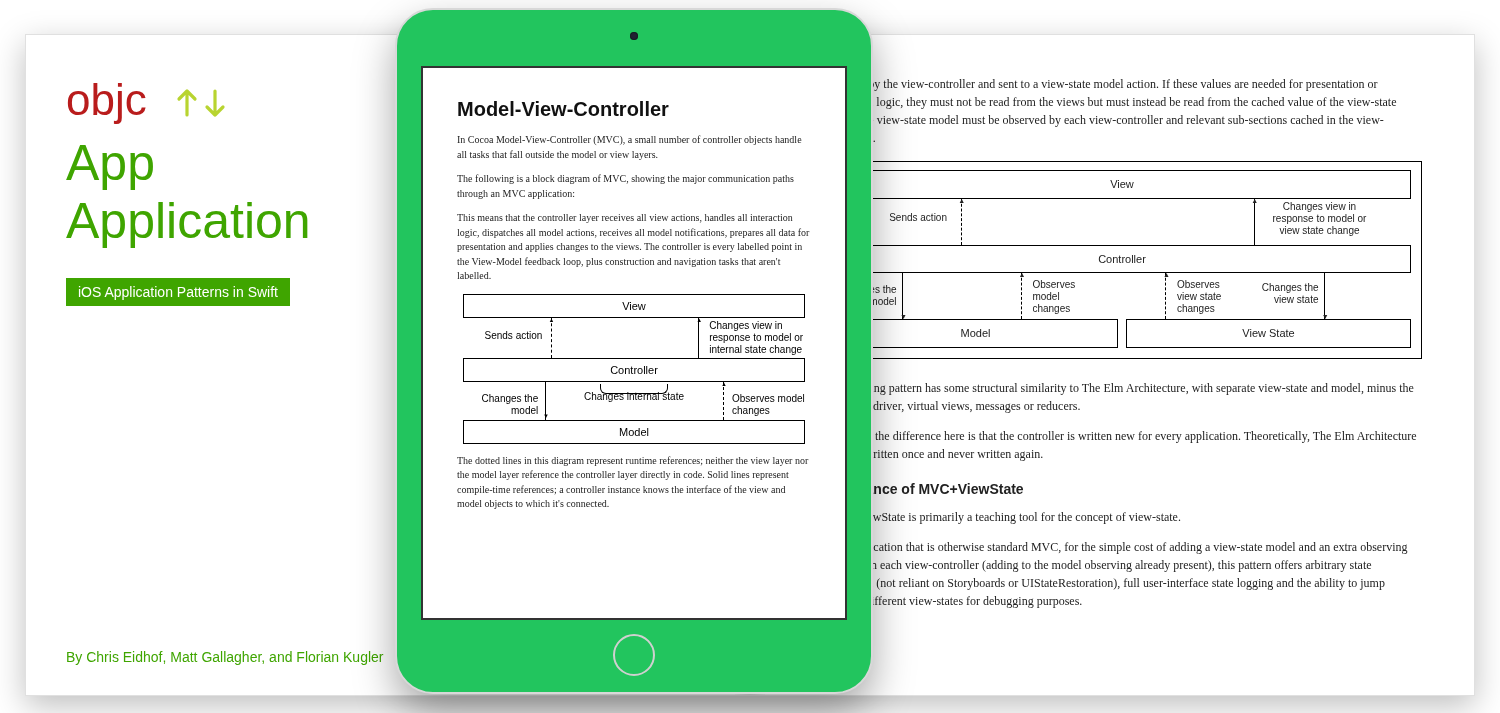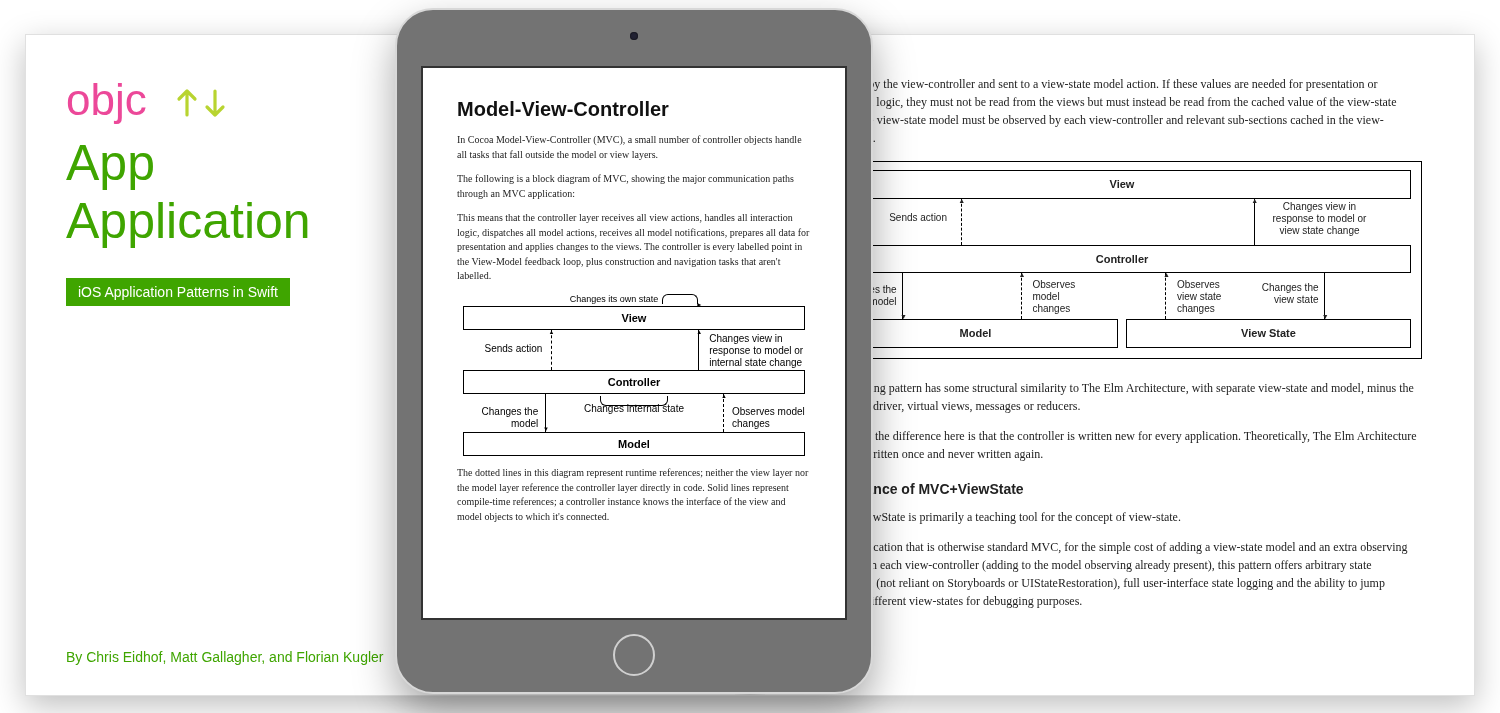--- a/index.html
+++ b/index.html
@@ -46,21 +46,21 @@
   }
   .page-left { left:0; }
   .page-right { left:50%; }
 
   
   .cover-inner { padding: 40px 40px 28px 40px; height:100%; position:relative; }
   .logo {
     font-family: -apple-system, Helvetica, Arial, sans-serif;
     font-weight: 500;
     font-size: 44px;
-    color: #ec4899;
+    color: #b91c1c;
     display: flex;
     align-items: center;
     gap: 22px;
   }
   .arrows svg { vertical-align: middle; }
   .cover-title {
     font-family: -apple-system, Helvetica, Arial, sans-serif;
     font-weight: 400;
     font-size: 50px;
     line-height: 1.15;
@@ -121,21 +121,21 @@
   .diagram2 {
     border:1px solid #000;
     margin: 14px 0 20px;
     font-family: -apple-system, Helvetica, Arial, sans-serif;
     font-size: 11px;
   }
   .dbox {
     border:1px solid #000;
     text-align:center;
     padding: 5px 0;
-    font-weight: 700;
+    font-weight: 400;
   }
   .drow { display:flex; align-items:stretch; }
   .dcell { flex:1; text-align:center; font-size:10px; line-height:1.2; padding:4px 4px; position:relative; font-weight:400; }
   .dashv {
     position:absolute; left:50%; top:0; bottom:0; border-left:1px dashed #000;
   }
   .solidv {
     position:absolute; left:50%; top:0; bottom:0; border-left:1px solid #000;
   }
   .dsplit { display:flex; }
@@ -145,21 +145,21 @@
   .arrow-up::before { content:"▲"; position:absolute; top:-2px; left:50%; transform:translateX(-50%); font-size:7px; }
   .arrow-down::after { content:"▼"; position:absolute; bottom:-2px; left:50%; transform:translateX(-50%); font-size:7px; }
 
   
   .ipad {
     position:absolute;
     left: 395px;
     top: 8px;
     width: 478px;
     height: 686px;
-    background:#737373;
+    background:#22c55e;
     border: 2px solid #d8d8d8;
     border-radius: 38px;
     box-shadow: 0 18px 40px rgba(0,0,0,.35);
   }
   .camera {
     position:absolute; top:22px; left:50%; transform:translateX(-50%);
     width:8px; height:8px; border-radius:50%; background:#223; box-shadow: inset 0 0 2px #000;
   }
   .home {
     position:absolute; bottom:16px; left:50%; transform:translateX(-50%);
@@ -309,23 +309,20 @@
   <div class="ipad">
     <div class="camera"></div>
     <div class="home"></div>
     <div class="screen">
       <h2>Model-View-Controller</h2>
       <p>In Cocoa Model-View-Controller (MVC), a small number of controller objects handle all tasks that fall outside the model or view layers.</p>
       <p>The following is a block diagram of MVC, showing the major communication paths through an MVC application:</p>
       <p>This means that the controller layer receives all view actions, handles all interaction logic, dispatches all model actions, receives all model notifications, prepares all data for presentation and applies changes to the views. The controller is every labelled point in the View-Model feedback loop, plus construction and navigation tasks that aren't labelled.</p>
 
       <div class="diagram1">
-        <div class="loop-label">
-          <span>Changes its own state</span><span class="loop-arrow"></span>
-        </div>
         <div class="dbox" style="font-size:11px;">View</div>
         <div class="d1row" style="height:40px;">
           <div class="d1cell" style="flex:0 0 40%;">
             <span class="dashv1 tinyarr-up" style="left:64%"></span>
             <span style="position:absolute; right:42%; top:32%;">Sends action</span>
           </div>
           <div class="d1cell" style="flex:0 0 20%;"></div>
           <div class="d1cell" style="flex:0 0 40%;">
             <span class="solidv1 tinyarr-up" style="left:22%"></span>
             <span style="position:absolute; left:30%; top:6%; width:110px; text-align:left;">Changes view in response to model or internal state change</span>

